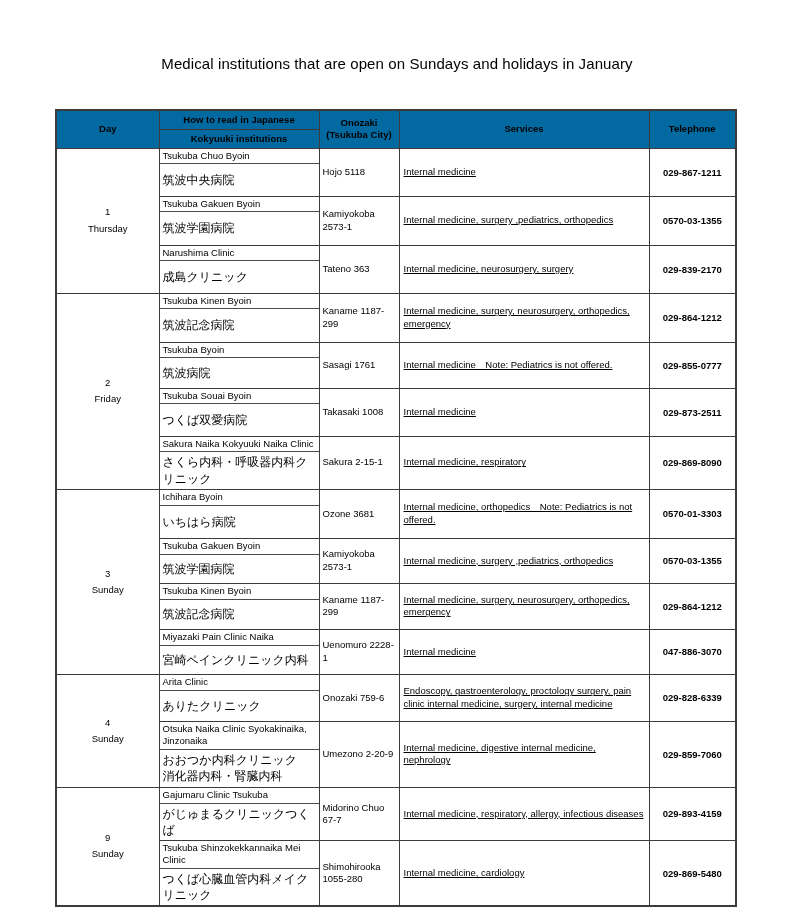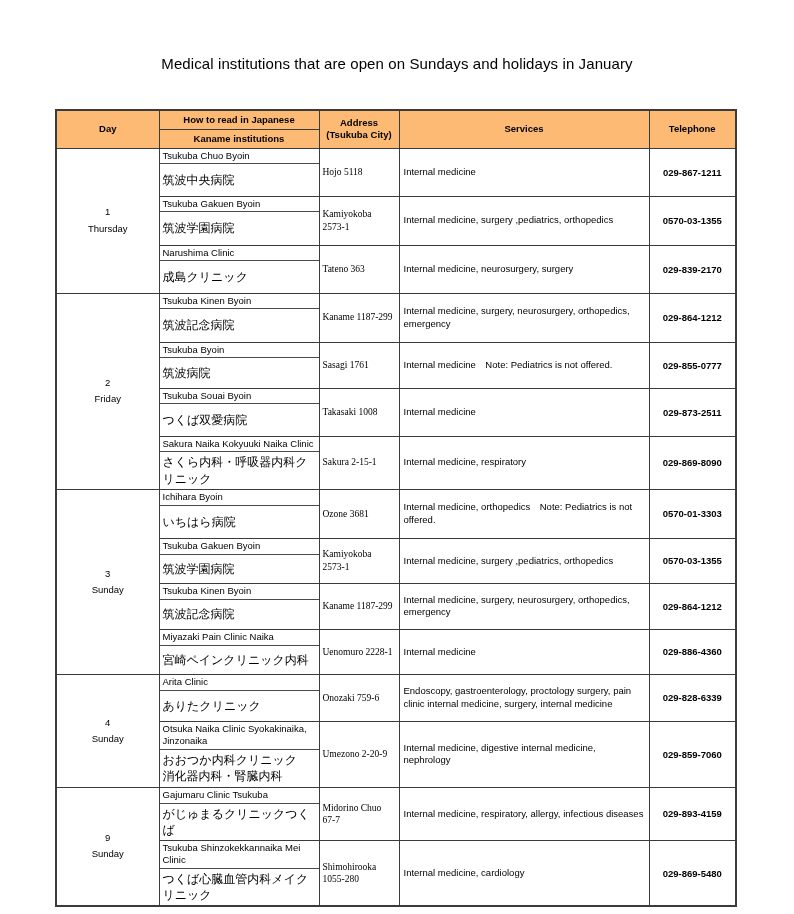--- a/index.html
+++ b/index.html
@@ -15,63 +15,63 @@
   table.med{
     border-collapse:collapse;table-layout:fixed;
     width:680px;margin:37px 0 0 55px;
     border:2px solid #3b3b3b;
   }
   th,td{
     border:1px solid #3b3b3b;padding:0;font-size:9.5px;vertical-align:middle;
     word-wrap:break-word;
   }
   thead th{
-    background:#fdba74;font-weight:bold;text-align:center;line-height:1.25;
+    background:#0369a1;font-weight:bold;text-align:center;line-height:1.25;
   }
   tr.hdr-row{height:19px;}
   .day-cell{text-align:center;line-height:1.7;}
   .inst-cell{vertical-align:top;}
   .inst-wrap{display:flex;flex-direction:column;justify-content:space-between;}
   .inst-en{
     border-bottom:1px solid #4a4a4a;padding:1px 3px 2px 3px;line-height:1.25;
   }
   .inst-jp{
     flex:1;display:flex;align-items:center;padding:2px 3px;
     font-size:12px;line-height:1.35;
   }
-  .addr-cell{padding:2px 3px;line-height:1.3;font-family:Liberation Serif, serif;}
-  .svc-cell{padding:2px 4px;line-height:1.3;}
+  .addr-cell{padding:2px 3px;line-height:1.3;}
+  .svc-cell{padding:2px 4px;line-height:1.3;text-decoration:underline;}
   .tel-cell{text-align:center;font-weight:bold;}
 </style>
 </head>
 <body>
 
 <h1 class="title">Medical institutions that are open on Sundays and holidays in January</h1>
 
 <table class="med">
   <colgroup>
     <col style="width:103px">
     <col style="width:160px">
     <col style="width:80px">
     <col style="width:250px">
     <col style="width:87px">
   </colgroup>
   <thead>
     <tr class="hdr-row">
       <th rowspan="2">Day</th>
       <th>How to read in Japanese</th>
       <th rowspan="2">
-        <div>Address</div>
+        <div>Onozaki</div>
         <div>(Tsukuba City)</div>
       </th>
       <th rowspan="2">Services</th>
       <th rowspan="2">Telephone</th>
     </tr>
     <tr class="hdr-row">
-      <th>Kaname institutions</th>
+      <th>Kokyuuki institutions</th>
     </tr>
   </thead>
   <tbody>
 
     <tr>
       <td class="day-cell" rowspan="3">
         <div>1</div>
         <div>Thursday</div>
       </td>
       <td class="inst-cell">
@@ -195,21 +195,21 @@
     </tr>
     <tr>
       <td class="inst-cell">
         <div class="inst-wrap" style="min-height:44px">
           <div class="inst-en">Miyazaki Pain Clinic Naika</div>
           <div class="inst-jp">宮崎ペインクリニック内科</div>
         </div>
       </td>
       <td class="addr-cell">Uenomuro 2228-1</td>
       <td class="svc-cell">Internal medicine</td>
-      <td class="tel-cell">029-886-4360</td>
+      <td class="tel-cell">047-886-3070</td>
     </tr>
 
     <tr>
       <td class="day-cell" rowspan="2">
         <div>4</div>
         <div>Sunday</div>
       </td>
       <td class="inst-cell">
         <div class="inst-wrap" style="min-height:46px">
           <div class="inst-en">Arita Clinic</div>

